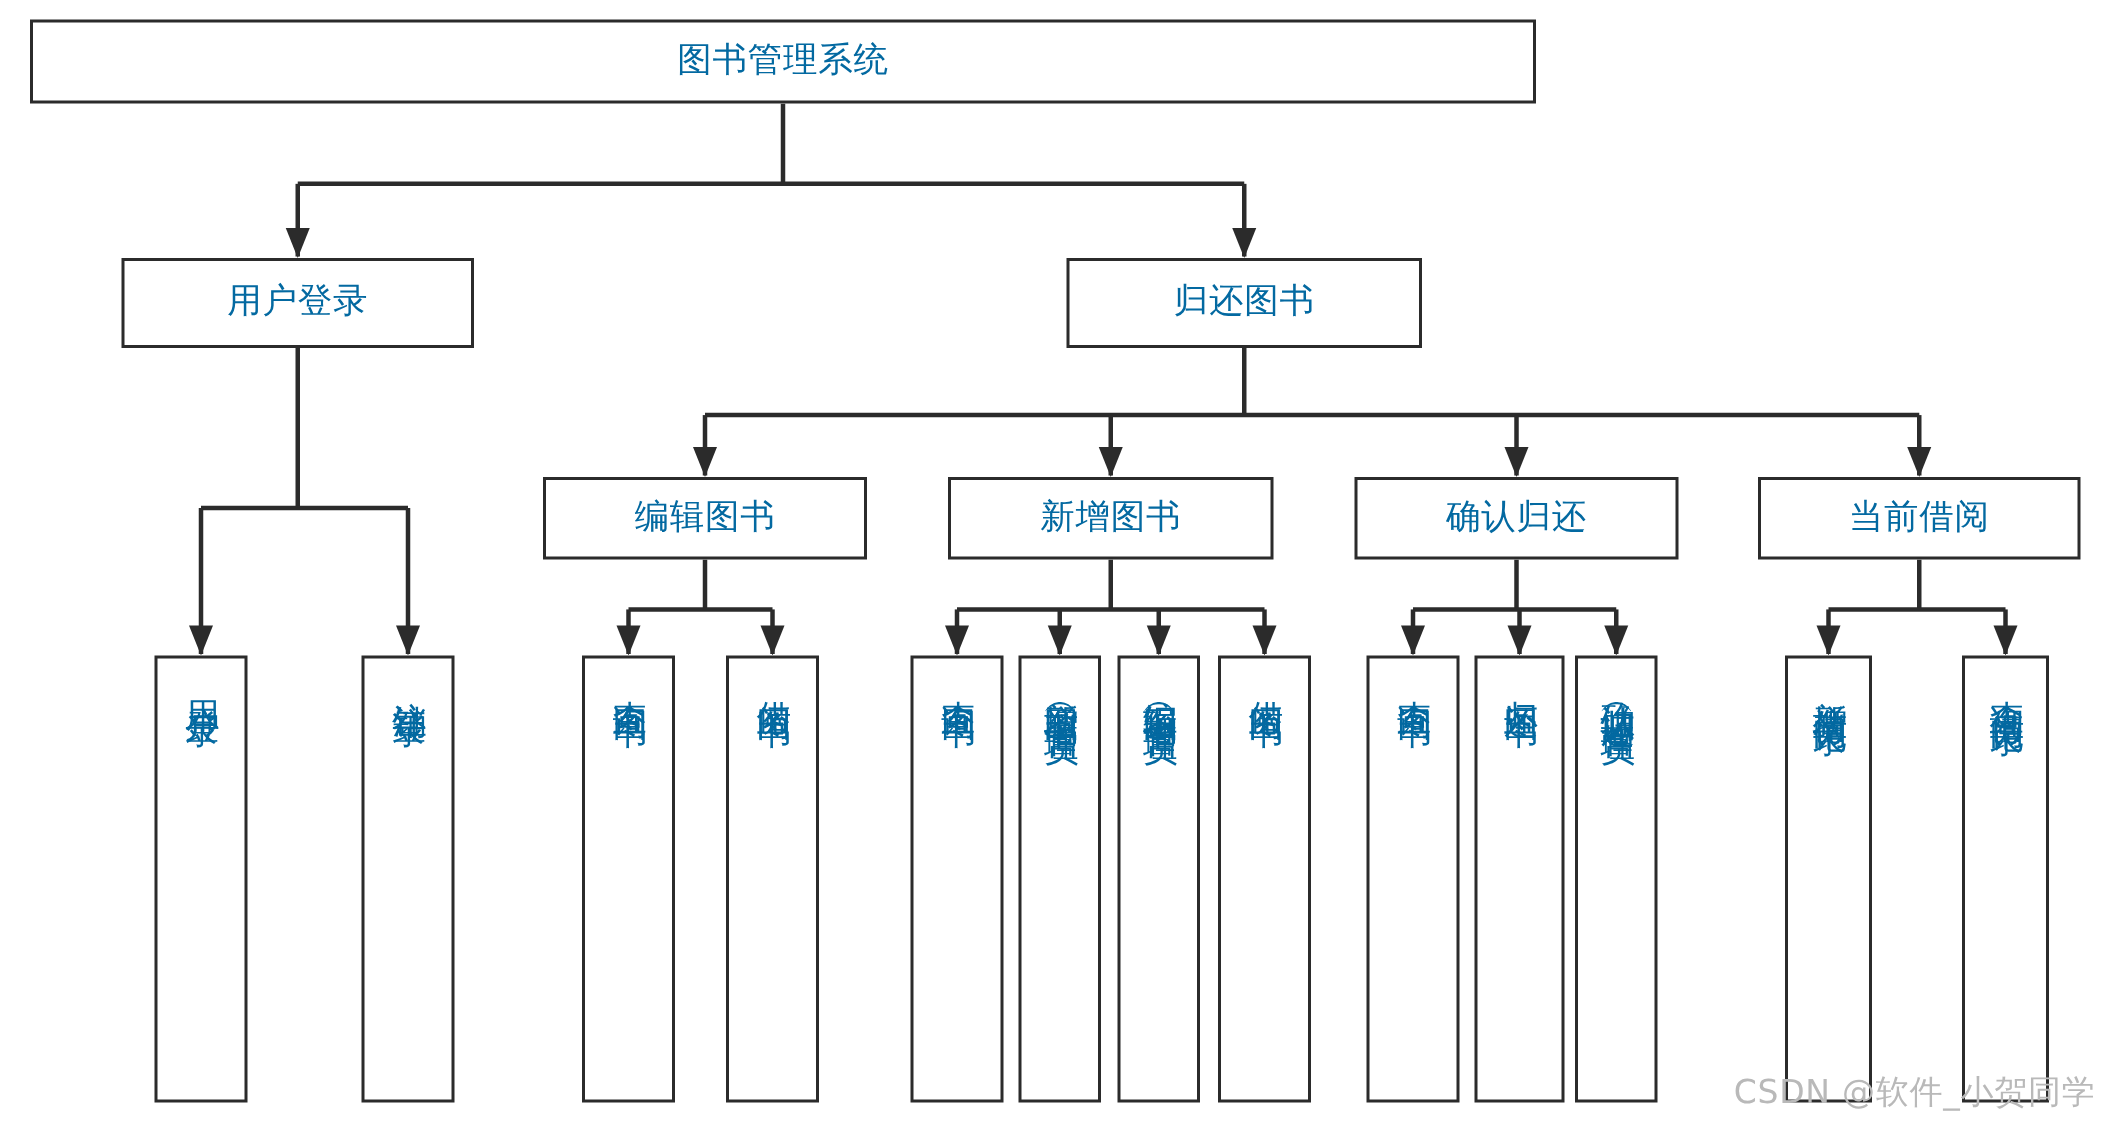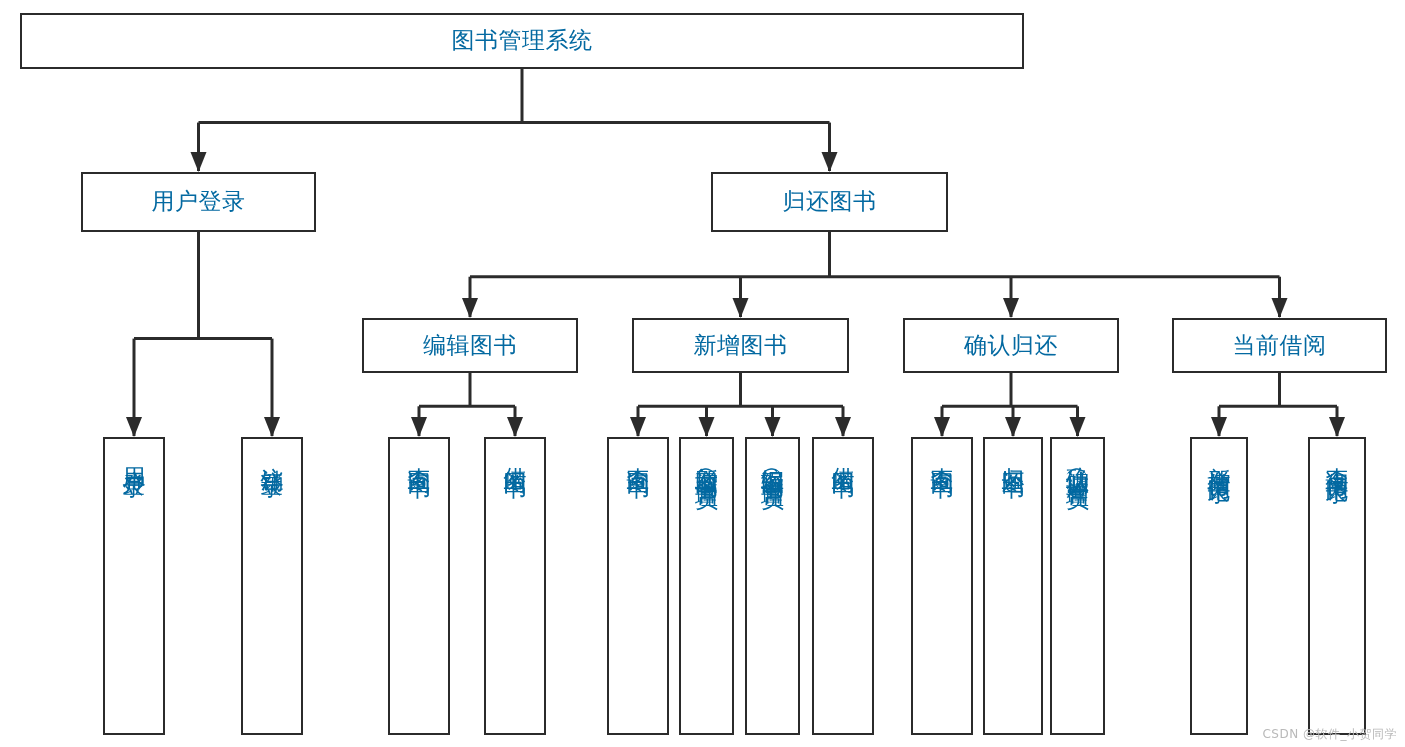--- a/index.html
+++ b/index.html
@@ -56,21 +56,21 @@
     writing-mode: vertical-rl;
     text-orientation: upright;
     font-size: 23px;
     letter-spacing: 3px;
     white-space: nowrap;
   }
   #watermark {
     position: absolute;
     right: 8px;
     bottom: 4px;
-    font-size: 12px;
+    font-size: 22px;
     color: #b9b9b9;
     letter-spacing: 0.5px;
     z-index: 5;
     white-space: nowrap;
   }
 </style>
 </head>
 <body>
 
 <div id="canvas">

